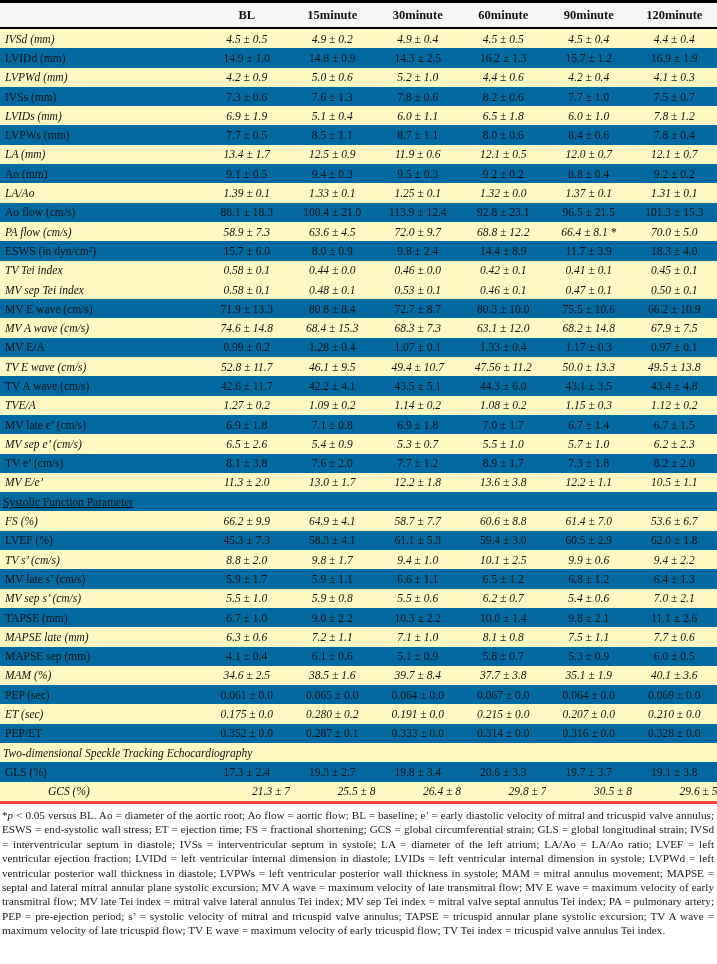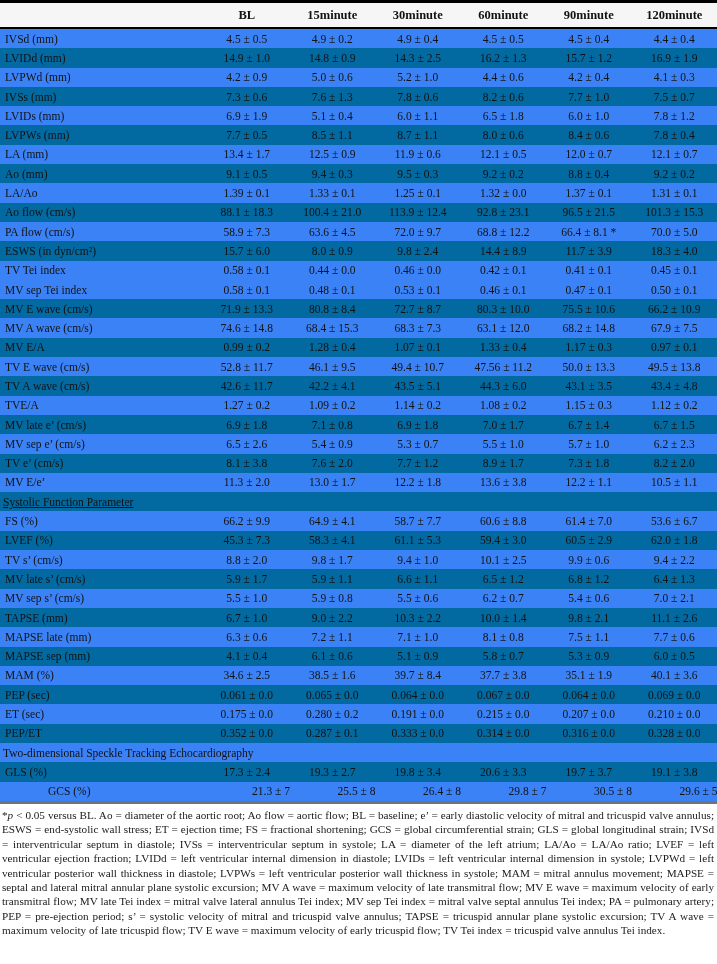--- a/index.html
+++ b/index.html
@@ -19,22 +19,22 @@
     text-align:center;vertical-align:middle;
     border-bottom:2px solid #000;background:#f6f6f6;
   }
   thead th.h-label{text-align:left;padding-left:5px;}
   tbody td{
     font-size:11.5px;height:19.3px;padding:0;margin:0;
     text-align:center;vertical-align:middle;white-space:nowrap;overflow:hidden;
   }
   tbody td.label{text-align:left;padding-left:5px;}
   tbody tr.alt{background:#0369a1;}
-  tbody tr.plain{background:#3b82f6;}
-  tbody tr.last td{border-bottom:3px solid #737373;padding-left:48px;}
+  tbody tr.plain{background:#fef9c3;font-style:italic;}
+  tbody tr.last td{border-bottom:3px solid #ef4444;padding-left:48px;}
   td.section{text-align:left;padding-left:3px;font-size:11.5px;}
   td.section span.u{text-decoration:underline;}
   .footnote{
     padding:4px 3px 0 2px;font-size:11.2px;line-height:14.4px;
     text-align:justify;color:#1a1a1a;
   }
   .footnote .ital{font-style:italic;}
 </style>
 </head>
 <body>

